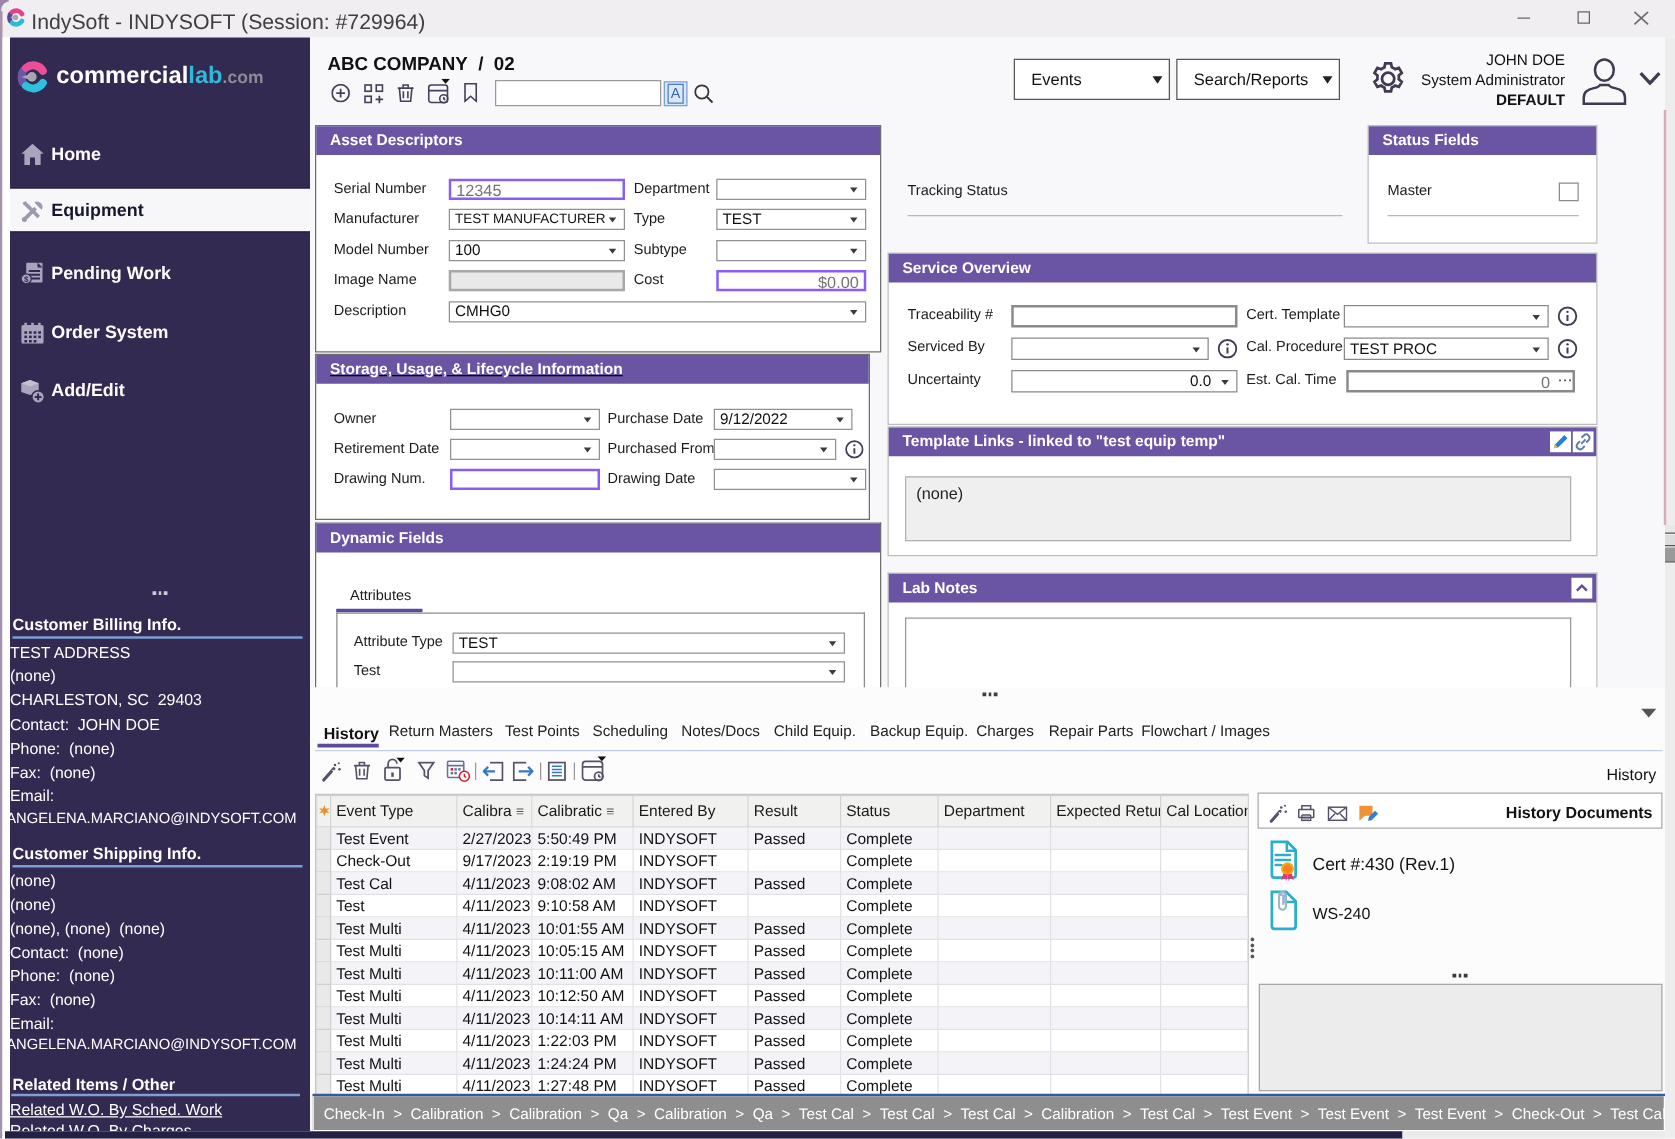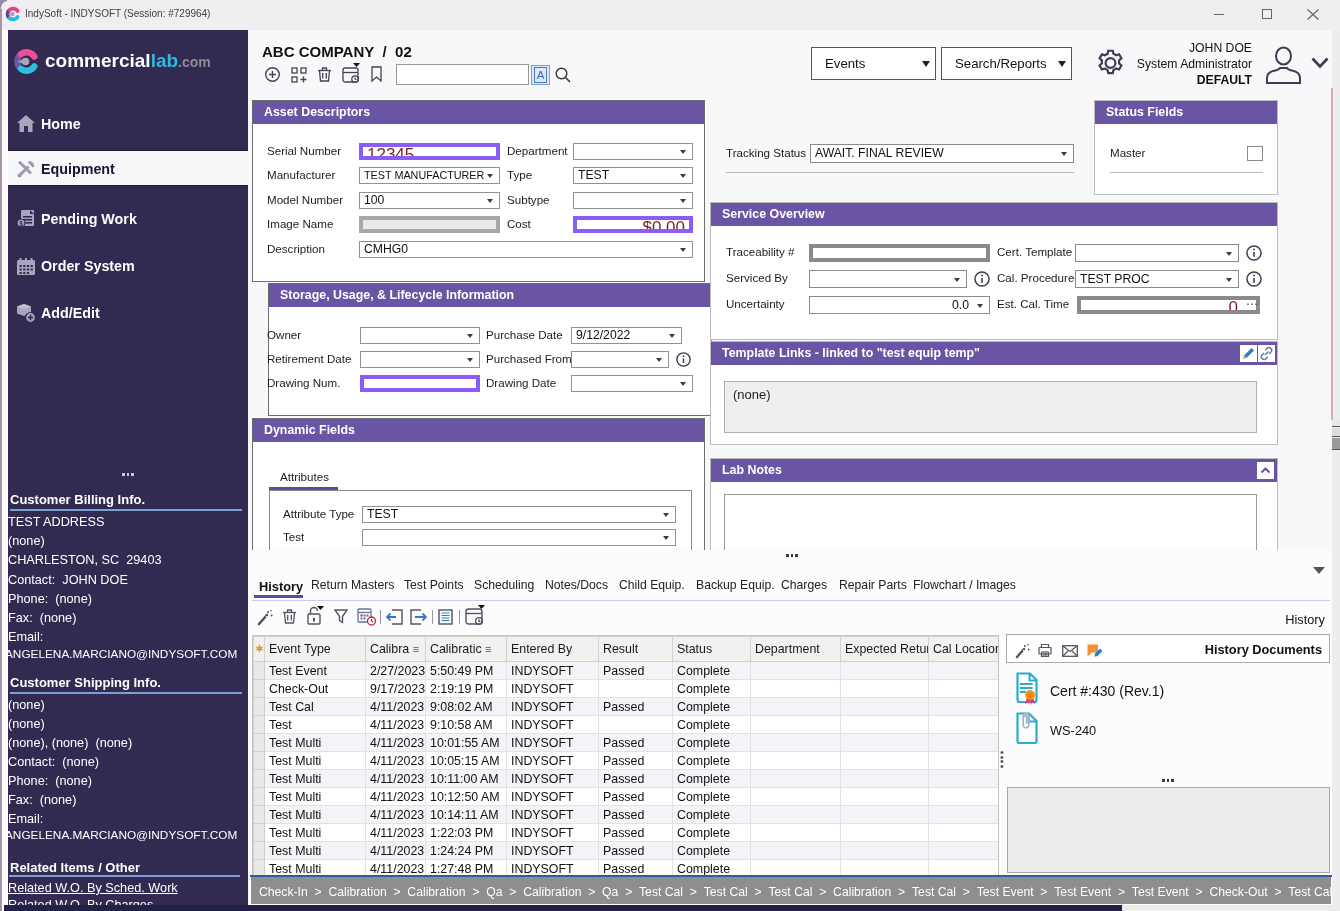--- a/index.html
+++ b/index.html
@@ -1,20 +1,20 @@
 <!DOCTYPE html>
 <html><head>
 <meta charset="utf-8">
 <style>
   * { margin:0; padding:0; box-sizing:border-box; }
   html,body { width:1340px; height:911px; overflow:hidden; font-family:"Liberation Sans", sans-serif; }
   #root { position:relative; width:1340px; height:911px; background:#fff; }
   .abs { position:absolute; }
   .lb { position:absolute; font-size:11.6px; color:#1c1c1c; white-space:nowrap; }
-  .inp { position:absolute; background:#fff; border:4px solid #8b5cf6; font-size:17px; color:#7f1d1d; padding:0 4px; line-height:15px; white-space:nowrap; overflow:hidden; }
+  .inp { position:absolute; background:#fff; border:2px solid #8b5cf6; font-size:13px; color:#737373; padding:0 4px; line-height:15px; white-space:nowrap; overflow:hidden; }
   .dd { position:absolute; background:#fff; border:1px solid #919191; font-size:12.2px; color:#111; padding:0 18px 0 4px; white-space:nowrap; overflow:hidden; }
   .dd:after { content:''; position:absolute; right:6px; top:50%; margin-top:-1.5px; border:3.6px solid transparent; border-top:4.6px solid #3c3c3c; }
   .panel { position:absolute; background:#fff; border:1px solid #9a9a9a; }
   .panel .hd { height:23px; background:#6a54a4; color:#fff; font-weight:bold; font-size:12.4px; line-height:23px; padding-left:11px; position:relative; }
   .sbtxt { position:absolute; left:8px; color:#fff; font-size:12.7px; white-space:nowrap; }
   .sbhead { position:absolute; left:10px; color:#fff; font-size:13px; font-weight:bold; white-space:nowrap; }
   .mitem { position:absolute; left:41px; color:#fff; font-size:14.3px; font-weight:bold; white-space:nowrap; }
   .crumb { color:#fff; font-size:12.2px; }
   .dots3 { position:absolute; width:12px; height:3px; }
   .dots3 i { position:absolute; top:0; width:2.5px; height:2.5px; background:#3c3c3c; }
@@ -38,21 +38,21 @@
   <div class="abs" style="left:1px;top:1px;width:8px;height:8px;background:#f0eef0;border-top-left-radius:7px;"></div>
   <div class="abs" style="left:2px;top:30px;width:6px;height:881px;background:#ffffff;"></div>
 
   <svg class="abs" style="left:5px;top:6px;" width="16" height="16" viewBox="0 0 22 22">
     <path d="M5.25 6.18 A7.5 7.5 0 0 0 5.25 15.82" fill="none" stroke="#5c4494" stroke-width="5.2"></path>
     <path d="M17.36 7.03 A7.5 7.5 0 0 0 6.38 5.09" fill="none" stroke="#e63f8f" stroke-width="5.2" stroke-linecap="round"></path>
     <path d="M6.38 16.91 A7.5 7.5 0 0 0 17.36 14.97" fill="none" stroke="#27bcdc" stroke-width="5.2" stroke-linecap="round"></path>
     <circle cx="10.2" cy="11" r="3" fill="#a8a5ad"></circle>
     <path d="M4 11 L10.2 8.8 L10.2 13.2 Z" fill="#a8a5ad"></path>
   </svg>
-  <div class="abs" style="left:25px;top:8px;font-size:10px;color:#3f3f3f;">IndySoft - INDYSOFT (Session: #729964)</div>
+  <div class="abs" style="left:25px;top:8px;font-size:17px;color:#3f3f3f;">IndySoft - INDYSOFT (Session: #729964)</div>
 
   <div class="abs" style="left:1214px;top:14px;width:10px;height:1.2px;background:#666;"></div>
   <div class="abs" style="left:1262px;top:9px;width:10px;height:10px;border:1.2px solid #666;"></div>
   <svg class="abs" style="left:1306px;top:9px;" width="14" height="11" viewBox="0 0 14 11">
       <path d="M1.5 0.5 L12.5 10.5 M12.5 0.5 L1.5 10.5" stroke="#6a6a6a" stroke-width="1.3"></path>
     </svg>
 
   <div class="abs" style="left:8px;top:30px;width:240px;height:875px;background:#332a52;"></div>
 
   <svg class="abs" style="left:13px;top:48px;" width="27" height="27" viewBox="0 0 22 22">
@@ -232,21 +232,21 @@
   <div class="dd" style="left:359px;top:192px;width:141px;height:17px;line-height:15px;">100</div>
   <div class="lb" style="left:507px;top:193px;">Subtype</div>
   <div class="dd" style="left:573px;top:192px;width:120px;height:17px;"></div>
   <div class="lb" style="left:267px;top:217px;">Image Name</div>
   <div class="inp" style="left:359px;top:216px;width:141px;height:17px;background:#e9e9e9;border-color:#a8a8a8;"></div>
   <div class="lb" style="left:507px;top:217px;">Cost</div>
   <div class="inp" style="left:573px;top:216px;width:120px;height:17px;text-align:right;line-height:15px;">$0.00</div>
   <div class="lb" style="left:267px;top:242px;text-align:center;">Description</div>
   <div class="dd" style="left:359px;top:241px;width:334px;height:17px;line-height:15px;">CMHG0</div>
 
-  <div class="panel" style="left:268px;top:283px;width:444px;height:133px;border-color:#6e6e6e;">
+  <div class="panel" style="left:252px;top:283px;width:444px;height:133px;border-color:#6e6e6e;text-decoration:underline;">
     <div class="hd">Storage, Usage, &amp; Lifecycle Information</div>
   </div>
   <div class="lb" style="left:267px;top:328px;">Owner</div>
   <div class="dd" style="left:360px;top:327px;width:120px;height:17px;"></div>
   <div class="lb" style="left:486px;top:328px;">Purchase Date</div>
   <div class="dd" style="left:571px;top:327px;width:111px;height:17px;line-height:15px;">9/12/2022</div>
   <div class="lb" style="left:267px;top:352px;">Retirement Date</div>
   <div class="dd" style="left:360px;top:351px;width:120px;height:17px;"></div>
   <div class="lb" style="left:486px;top:352px;">Purchased From</div>
   <div class="dd" style="left:571px;top:351px;width:98px;height:17px;"></div>
@@ -265,21 +265,20 @@
   </div>
   <div class="lb" style="left:280px;top:470px;">Attributes</div>
   <div class="abs" style="left:269px;top:487px;width:69px;height:3px;background:#5b4a9e;"></div>
   <div class="abs" style="left:269px;top:490px;width:423px;height:60px;border:1px solid #8a8a8a;border-bottom:none;background:#fff;"></div>
   <div class="lb" style="left:283px;top:507px;">Attribute Type</div>
   <div class="dd" style="left:362px;top:506px;width:314px;height:17px;line-height:15px;">TEST</div>
   <div class="lb" style="left:283px;top:530px;">Test</div>
   <div class="dd" style="left:362px;top:529px;width:314px;height:17px;"></div>
 
   <div class="lb" style="left:726px;top:146px;">Tracking Status</div>
-  <div class="dd" style="left:810px;top:144px;width:264px;height:19px;line-height:17px;border-color:#8a8a8a;">AWAIT. FINAL REVIEW</div>
   <div class="abs" style="left:726px;top:172px;width:348px;height:1px;background:#b8b8b8;"></div>
 
   <div class="panel" style="left:1094px;top:100px;width:184px;height:95px;border-color:#bdbdbd;">
     <div class="hd">Status Fields</div>
   </div>
   <div class="lb" style="left:1110px;top:146px;">Master</div>
   <div class="abs" style="left:1247px;top:146px;width:16px;height:15px;border:1px solid #8a8a8a;background:#fff;"></div>
   <div class="abs" style="left:1110px;top:172px;width:153px;height:1px;background:#b8b8b8;"></div>
 
   <div class="panel" style="left:710px;top:202px;width:568px;height:138px;border-color:#bdbdbd;">

